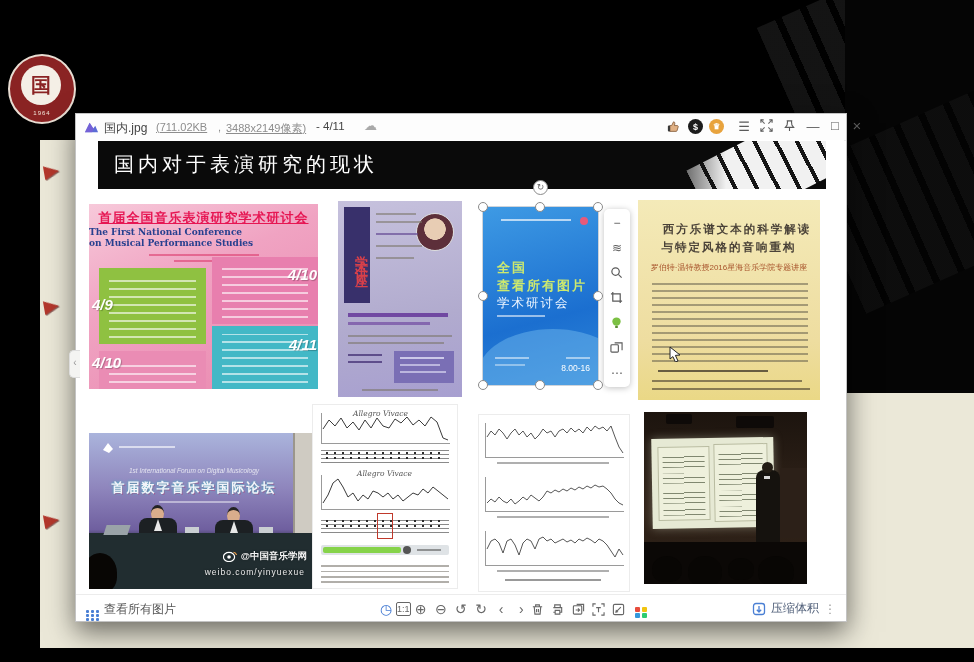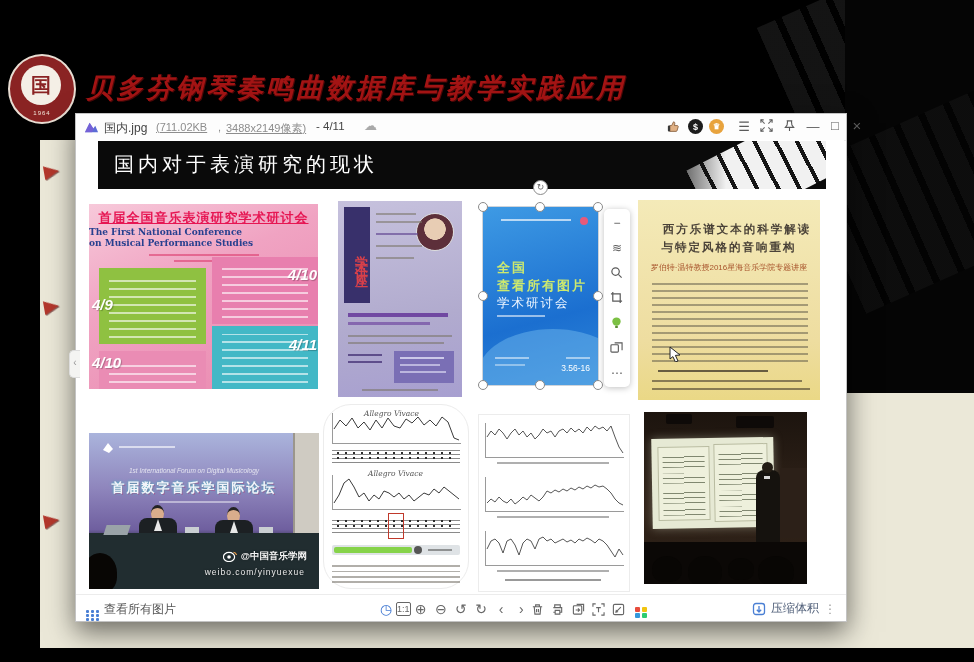--- a/index.html
+++ b/index.html
@@ -109,21 +109,20 @@
   <div class="abs cream" style="left:40px;top:140px;width:934px;height:508px;"></div>
   <div class="abs" style="left:845px;top:0;width:129px;height:393px;background:#050505;overflow:hidden;">
     <div class="abs bg-keys" style="left:-20px;top:120px;width:200px;height:160px;opacity:.5;"></div>
   </div>
 
   <div class="abs seal" style="left:8px;top:54px;">
     <div class="seal-inner">国</div>
     <div class="seal-year">1964</div>
   </div>
 
-  <div class="abs deck-title" style="left:86px;top:70px;">贝多芬钢琴奏鸣曲数据库与教学实践应用</div>
 
   <div class="abs red-arrow" style="left:44px;top:165px;"></div>
   <div class="abs red-arrow" style="left:44px;top:300px;"></div>
   <div class="abs red-arrow" style="left:44px;top:514px;"></div>
 
   <div class="abs" style="left:69px;top:350px;width:10px;height:26px;background:#f4f4f2;border:1px solid #ddd;border-right:none;border-radius:5px 0 0 5px;color:#999;font-size:10px;text-align:center;line-height:24px;z-index:9;">‹</div>
 
   <div class="abs window" style="left:75px;top:113px;width:770px;height:507px;">
 
     <div class="titlebar">
@@ -224,21 +223,21 @@
       <div class="abs poster blue" style="left:407px;top:67px;width:115px;height:178px;">
         <div class="wave"></div>
         <div class="tl" style="left:18px;top:12px;width:70px;background:rgba(255,255,255,.65);"></div>
         <div class="abs" style="right:10px;top:10px;width:8px;height:8px;border-radius:50%;background:#e85a7a;"></div>
         <div class="abs l1" style="left:14px;top:52px;">全国</div>
         <div class="abs l2" style="left:14px;top:70px;">查看所有图片</div>
         <div class="abs l3" style="left:14px;top:88px;">学术研讨会</div>
         <div class="tl" style="left:14px;top:108px;width:48px;background:rgba(255,255,255,.55);"></div>
         <div class="tl" style="left:12px;top:150px;width:34px;background:rgba(255,255,255,.5);"></div>
         <div class="tl" style="left:12px;top:157px;width:30px;background:rgba(255,255,255,.4);"></div>
-        <div class="abs" style="right:8px;bottom:12px;color:#fff;font-size:8.5px;">3.56-16</div>
+        <div class="abs" style="right:8px;bottom:12px;color:#fff;font-size:8.5px;">8.00-16</div>
         <div class="tl" style="right:8px;bottom:26px;width:24px;background:rgba(255,255,255,.5);"></div>
       </div>
 
       <div class="handle" style="left:402px;top:62px;"></div>
       <div class="handle" style="left:459px;top:62px;"></div>
       <div class="handle" style="left:517px;top:62px;"></div>
       <div class="handle" style="left:402px;top:151px;"></div>
       <div class="handle" style="left:517px;top:151px;"></div>
       <div class="handle" style="left:402px;top:240px;"></div>
       <div class="handle" style="left:459px;top:240px;"></div>
@@ -321,21 +320,21 @@
                 <ellipse cx="6" cy="6" rx="5.6" ry="4.6" fill="none" stroke="#fff" stroke-width="1.2"></ellipse>
                 <circle cx="6" cy="6" r="1.8" fill="#fff"></circle>
                 <path d="M10.5 1.2q2.6.3 3 2.8" fill="none" stroke="#ffa94d" stroke-width="1.1"></path>
               </svg>
             </span>
           <span style="color:#f4f4f4;font-weight:bold;font-size:9.5px;text-shadow:0 0 2px rgba(0,0,0,.5);">@中国音乐学网</span>
         </div>
         <div class="abs" style="right:14px;bottom:12px;color:#ededed;font-size:8.5px;letter-spacing:1px;text-shadow:0 0 2px rgba(0,0,0,.5);">weibo.com/yinyuexue</div>
       </div>
 
-      <div class="abs chartpaper" style="left:247px;top:264px;width:144px;height:183px;border-radius:28px;">
+      <div class="abs chartpaper" style="left:236px;top:264px;width:144px;height:183px;">
         <div class="abs hand-note" style="left:40px;top:4px;">Allegro Vivace</div>
         <div class="panel" style="left:8px;top:8px;width:128px;height:30px;">
           <svg width="128" height="30" viewBox="0 0 128 30">
               <polyline points="1,16 7,7 13,13 19,5 25,15 31,9 37,17 43,7 49,15 55,5 61,13 67,15 73,6 79,10 85,4 91,12 97,7 103,13 109,4 115,9 121,25 126,27" fill="none" stroke="#3a3a3a" stroke-width="1"></polyline>
             </svg>
         </div>
         <div class="staff" style="left:8px;top:44px;width:128px;height:14px;"></div>
         <div class="notes" style="left:12px;top:46px;width:120px;height:9px;"></div>
         <div class="abs hand-note" style="left:44px;top:64px;">Allegro Vivace</div>
         <div class="panel" style="left:8px;top:70px;width:128px;height:34px;">

